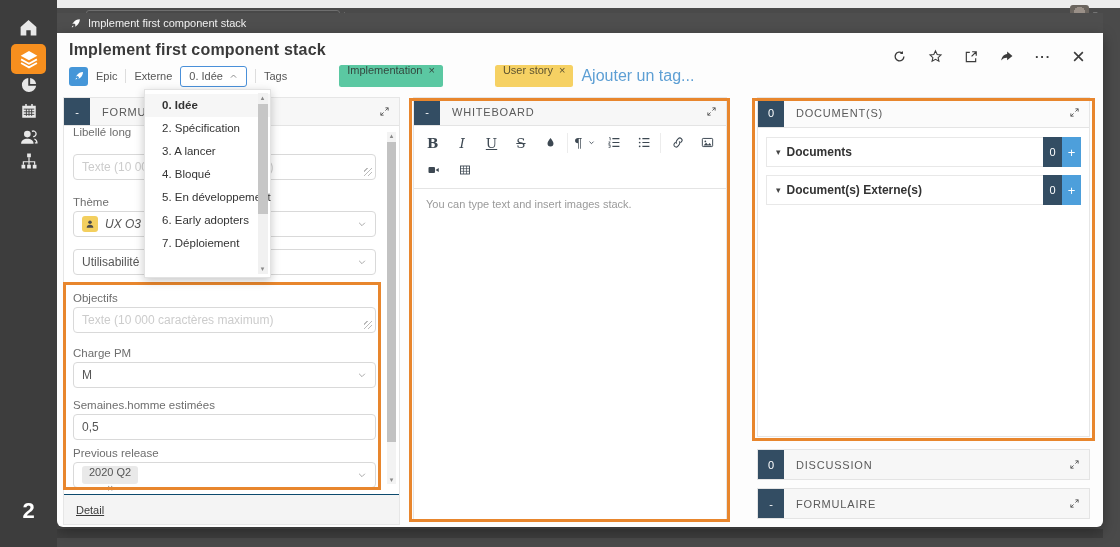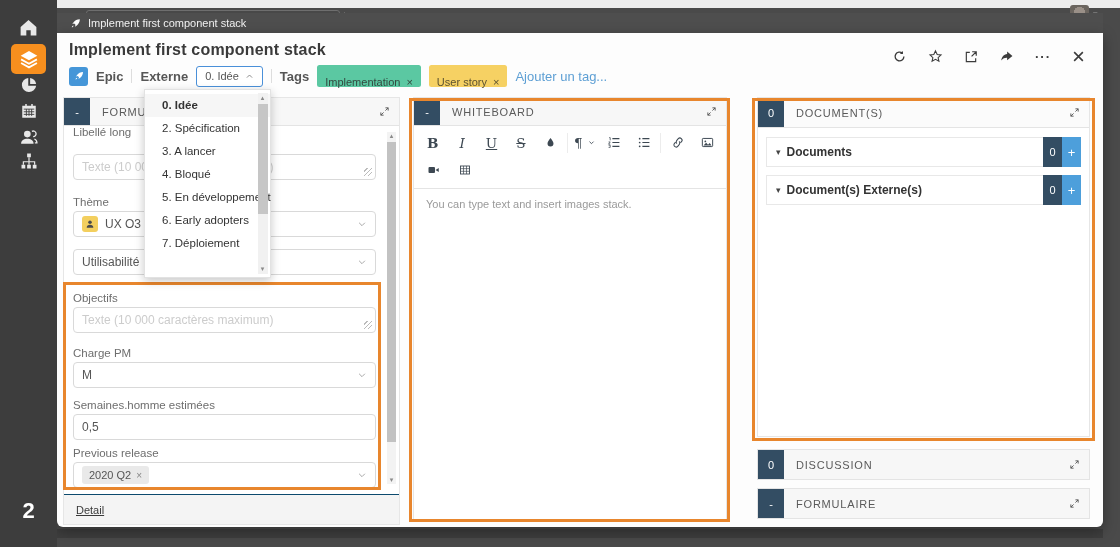--- a/index.html
+++ b/index.html
@@ -25,48 +25,48 @@
 
   
   .modal-titlebar { left:57px; top:13px; width:1046px; height:20px; background:#4e4e4e; color:#f2f2f2; display:flex; align-items:center; gap:6px; padding-left:12px; font-size:11px; z-index:5; }
   .modal-body { left:57px; top:33px; width:1046px; height:494px; background:#fdfdfd; border-radius:0 0 6px 6px; box-shadow:0 4px 14px rgba(0,0,0,.35); z-index:10; }
   .bottom-strip { left:57px; top:529px; width:1046px; height:9px; background:#3e3e3e; }
 
   .mtitle { left:12px; top:8px; font-size:16px; font-weight:bold; color:#3a3a3a; letter-spacing:.2px; }
 
   .meta-row { left:12px; top:32px; height:22px; display:flex; align-items:center; gap:8px; font-size:11.5px; color:#555; }
   .epic-badge { width:19px; height:19px; border-radius:3px; background:#4596d8; display:flex; align-items:center; justify-content:center; color:#fff; }
-  .meta-label { font-weight:bold; color:#565656; font-size:13px; }
+  .meta-label { font-weight:normal; color:#565656; font-size:11px; }
   .vsep { width:1px; height:14px; background:#ddd; }
   .status-btn { height:21px; border:1px solid #4a90d9; border-radius:3px; background:#fff; display:flex; align-items:center; gap:6px; padding:0 8px; font-size:11px; color:#555; cursor:pointer; }
-  .chip { height:20px; border-radius:2.5px; display:flex; align-items:flex-start; gap:6px; padding:11px 8px; font-size:11px; color:#34483f; }
+  .chip { height:20px; border-radius:2.5px; display:flex; align-items:flex-end; gap:6px; padding:11px 8px; font-size:11px; color:#34483f;margin-left:44px; }
   .chip .x { font-size:11px; cursor:pointer; }
   .chip-green { background:#5BC8A2; }
   .chip-yellow { background:#F6D163; color:#5d5330; }
-  .add-tag { color:#5d9fd4; font-size:13px; cursor:pointer;text-align:center; }
+  .add-tag { color:#5d9fd4; font-size:16px; cursor:pointer;text-align:center; }
 
   .win-toolbar { right:18px; top:16px; display:flex; align-items:center; gap:21px; color:#3c3c3c; }
   .win-toolbar .tb { cursor:pointer; }
   .more-glyph { font-size:13px; font-weight:bold; letter-spacing:1px; color:#3c3c3c; line-height:10px; }
 
   
   .panel { position:absolute; background:#fff; border:1px solid #e6e6e6; }
   .phdr { height:28px; background:#f7f7f7; border-bottom:1px solid #e4e4e4; display:flex; align-items:center; }
   .navybox { width:26px; height:100%; background:#334D63; color:#fff; display:flex; align-items:center; justify-content:center; font-size:11px; cursor:pointer; }
   .ptitle { margin-left:12px; font-size:11px; letter-spacing:.8px; color:#5a5a5a; }
   .expand { margin-left:auto; margin-right:9px; color:#555; cursor:pointer; }
 
   
   .f-label { position:absolute; left:9px; font-size:11.5px; color:#6e6e6e; }
   .f-box { position:absolute; left:9px; width:303px; height:26px; border:1px solid #d9d9d9; border-radius:4px; background:#fff; display:flex; align-items:center; padding:0 8px; font-size:12px; color:#555; }
   .f-box .chev { margin-left:auto; color:#999; }
   .placeholder { color:#ccc; }
   .resize-h { position:absolute; right:3px; bottom:3px; width:8px; height:8px; background:repeating-linear-gradient(135deg, transparent 0 2px, #bbb 2px 3px); }
   .theme-chip-ic { width:16px; height:16px; background:#f3cf5e; border-radius:3px; display:flex; align-items:center; justify-content:center; color:#4a4a4a; margin-right:7px; }
-  .rel-chip { height:18px; background:#e9e9e9; border-radius:3px; display:flex; align-items:center; gap:5px; padding:0 7px; font-size:11px; color:#555; }
+  .rel-chip { height:18px; background:#e9e9e9; border-radius:3px; display:flex; align-items:center; gap:5px; padding:0 7px; font-size:11px; color:#555;flex-direction:column; }
   .rel-chip .x { color:#888; font-size:10px; cursor:pointer; }
 
   .scrollbar { position:absolute; right:3px; top:34px; width:9px; height:352px; background:#f3f3f3; }
   .sb-thumb { position:absolute; left:0; top:10px; width:9px; height:300px; background:#c2c2c2; }
   .sb-arrow { position:absolute; left:0; width:9px; text-align:center; font-size:7px; color:#8a8a8a; }
 
   .form-footer { position:absolute; left:0; right:0; bottom:0; height:30px; background:#f4f4f4; border-top:1px solid #0c4a6e; display:flex; align-items:center; padding-left:12px; }
   .form-footer a { font-size:11px; color:#3a3a3a; }
 
   
@@ -202,21 +202,21 @@
         </span>
     </div>
 
     <div class="f-label" style="top:28px;">Libellé long</div>
     <div class="f-box" style="top:56px;">
       <span class="placeholder">Texte (10 000 caractères maximum)</span>
       <span class="resize-h"></span>
     </div>
 
     <div class="f-label" style="top:98px;">Thème</div>
-    <div class="f-box" style="top:113px;">
+    <div class="f-box" style="top:113px;font-style:italic;">
       <span class="theme-chip-ic">
           <svg width="10" height="10" viewBox="0 0 24 24">
             <circle cx="12" cy="8" r="4.2" fill="#4a4a4a"></circle>
             <path d="M4 21c0-5 3.6-7 8-7s8 2 8 7z" fill="#4a4a4a"></path>
           </svg>
         </span>
       <span>UX O3</span>
       <span class="chev">
           <svg width="10" height="10" viewBox="0 0 24 24">
             <path d="M5 9l7 7 7-7" stroke="#999" stroke-width="2" fill="none"></path>

